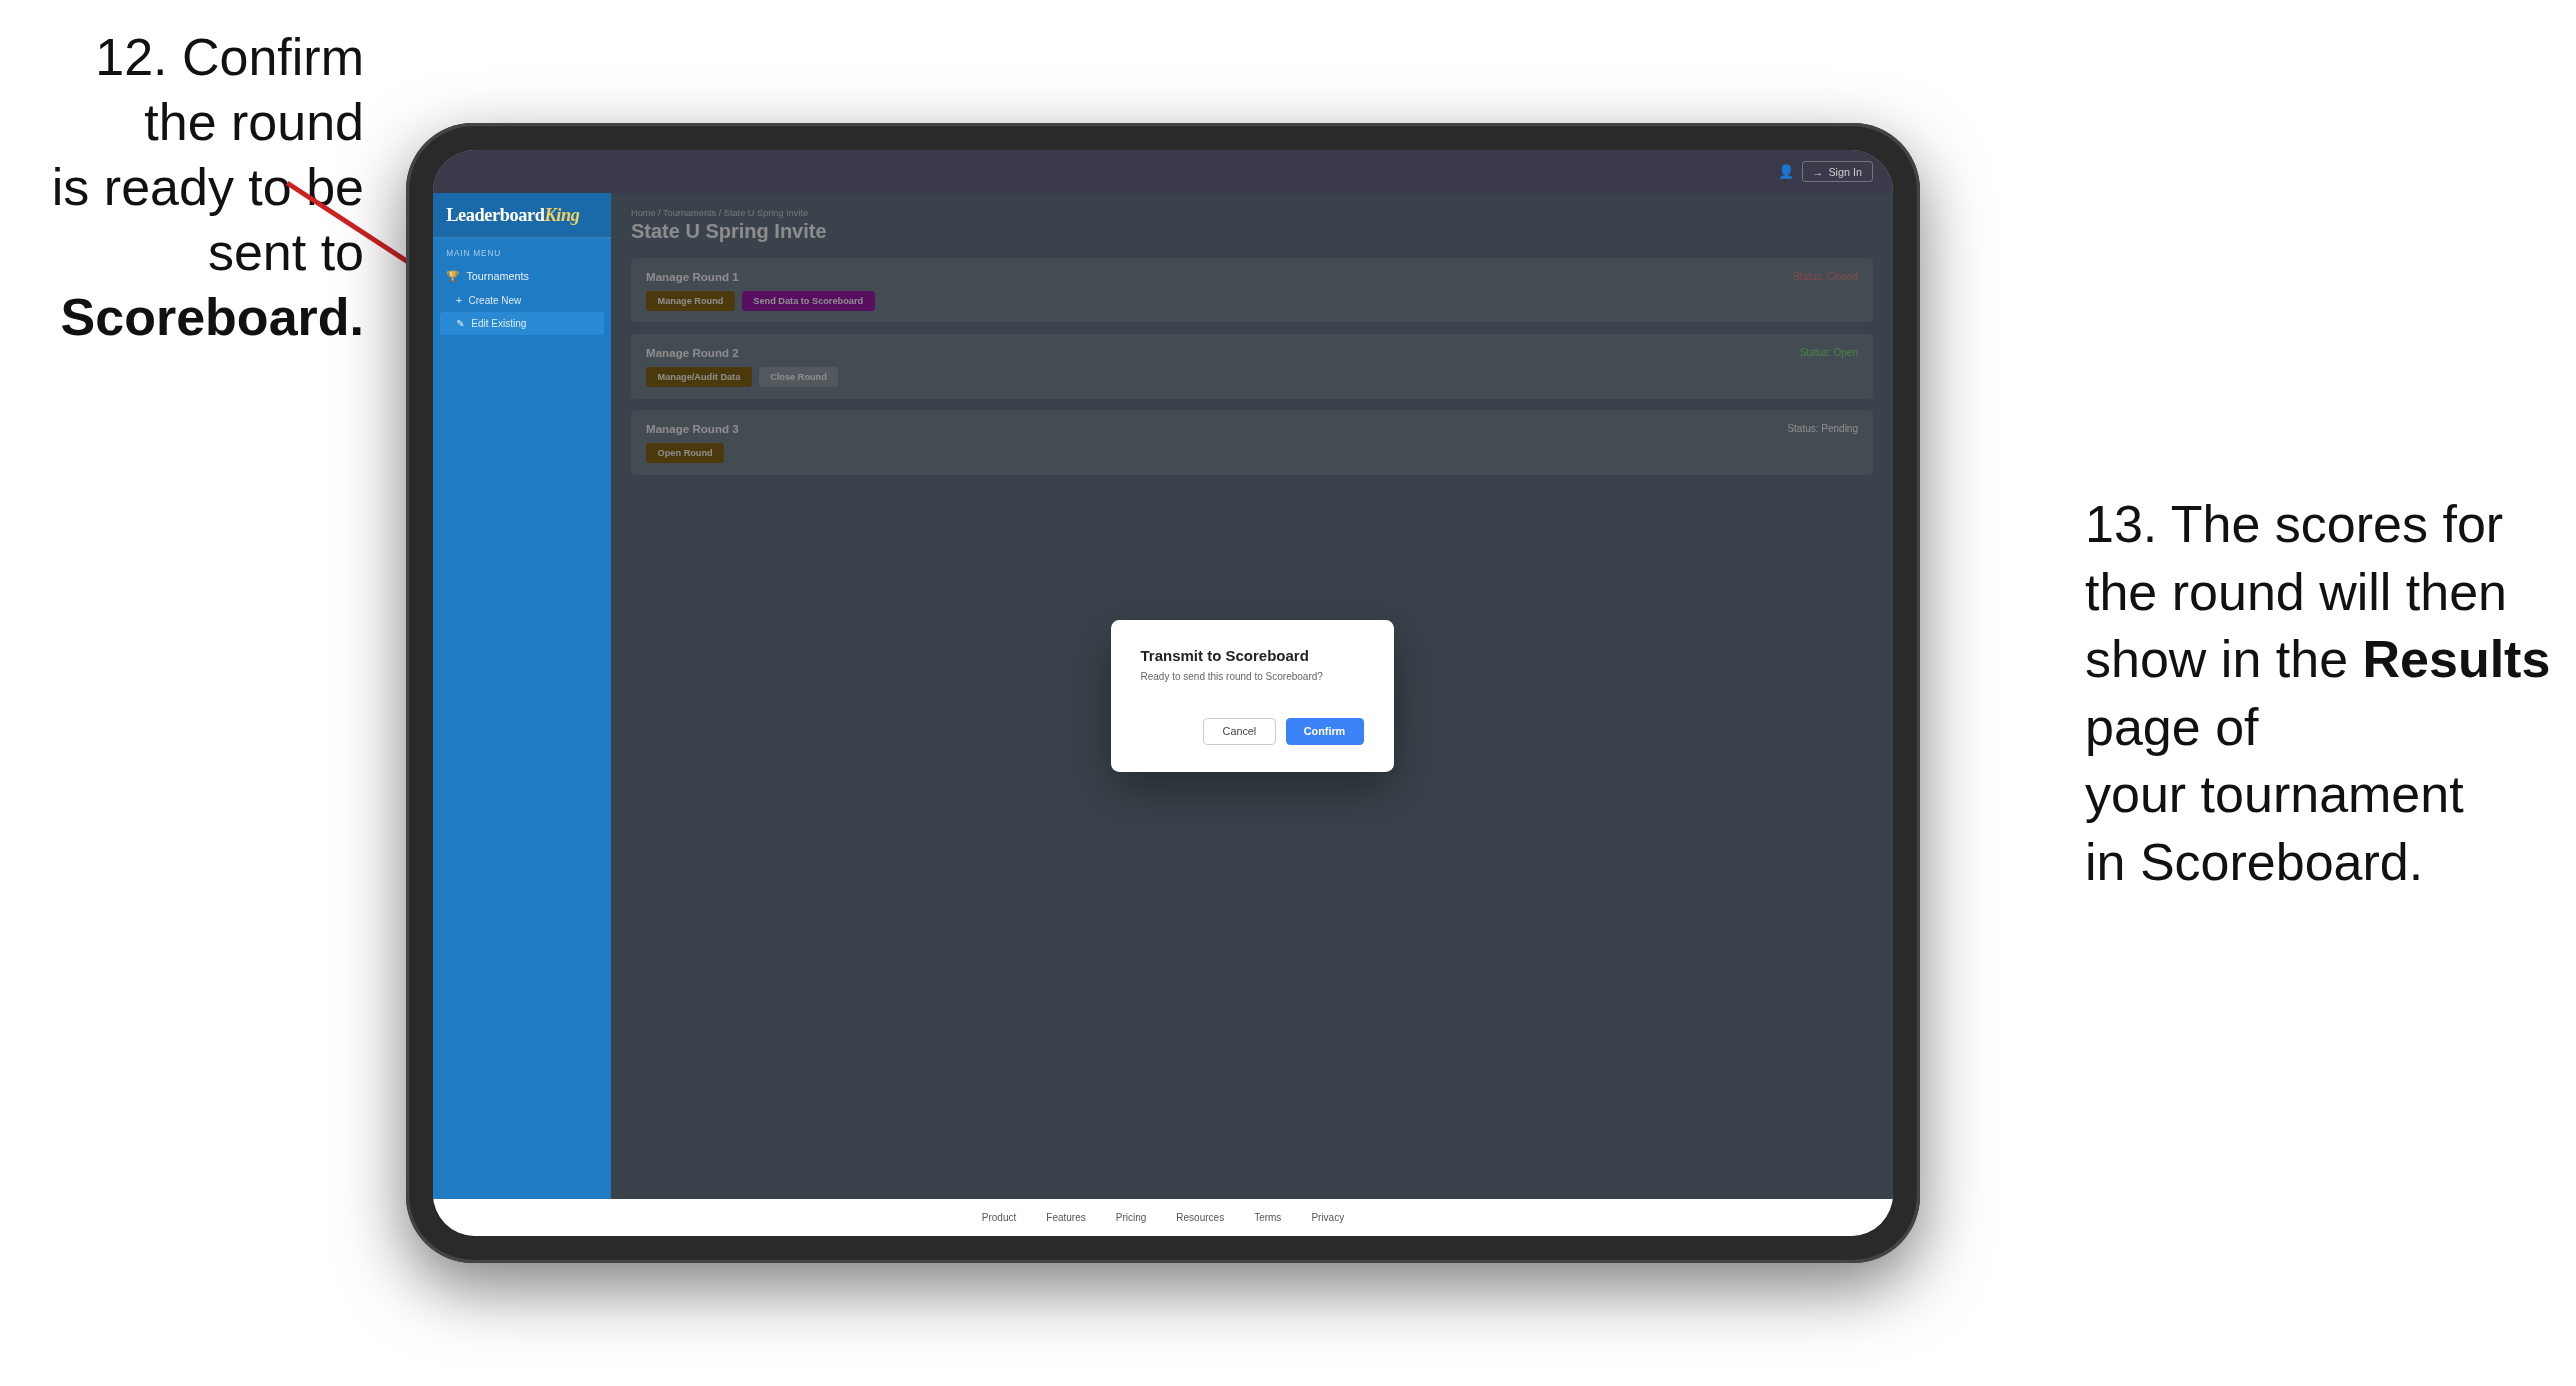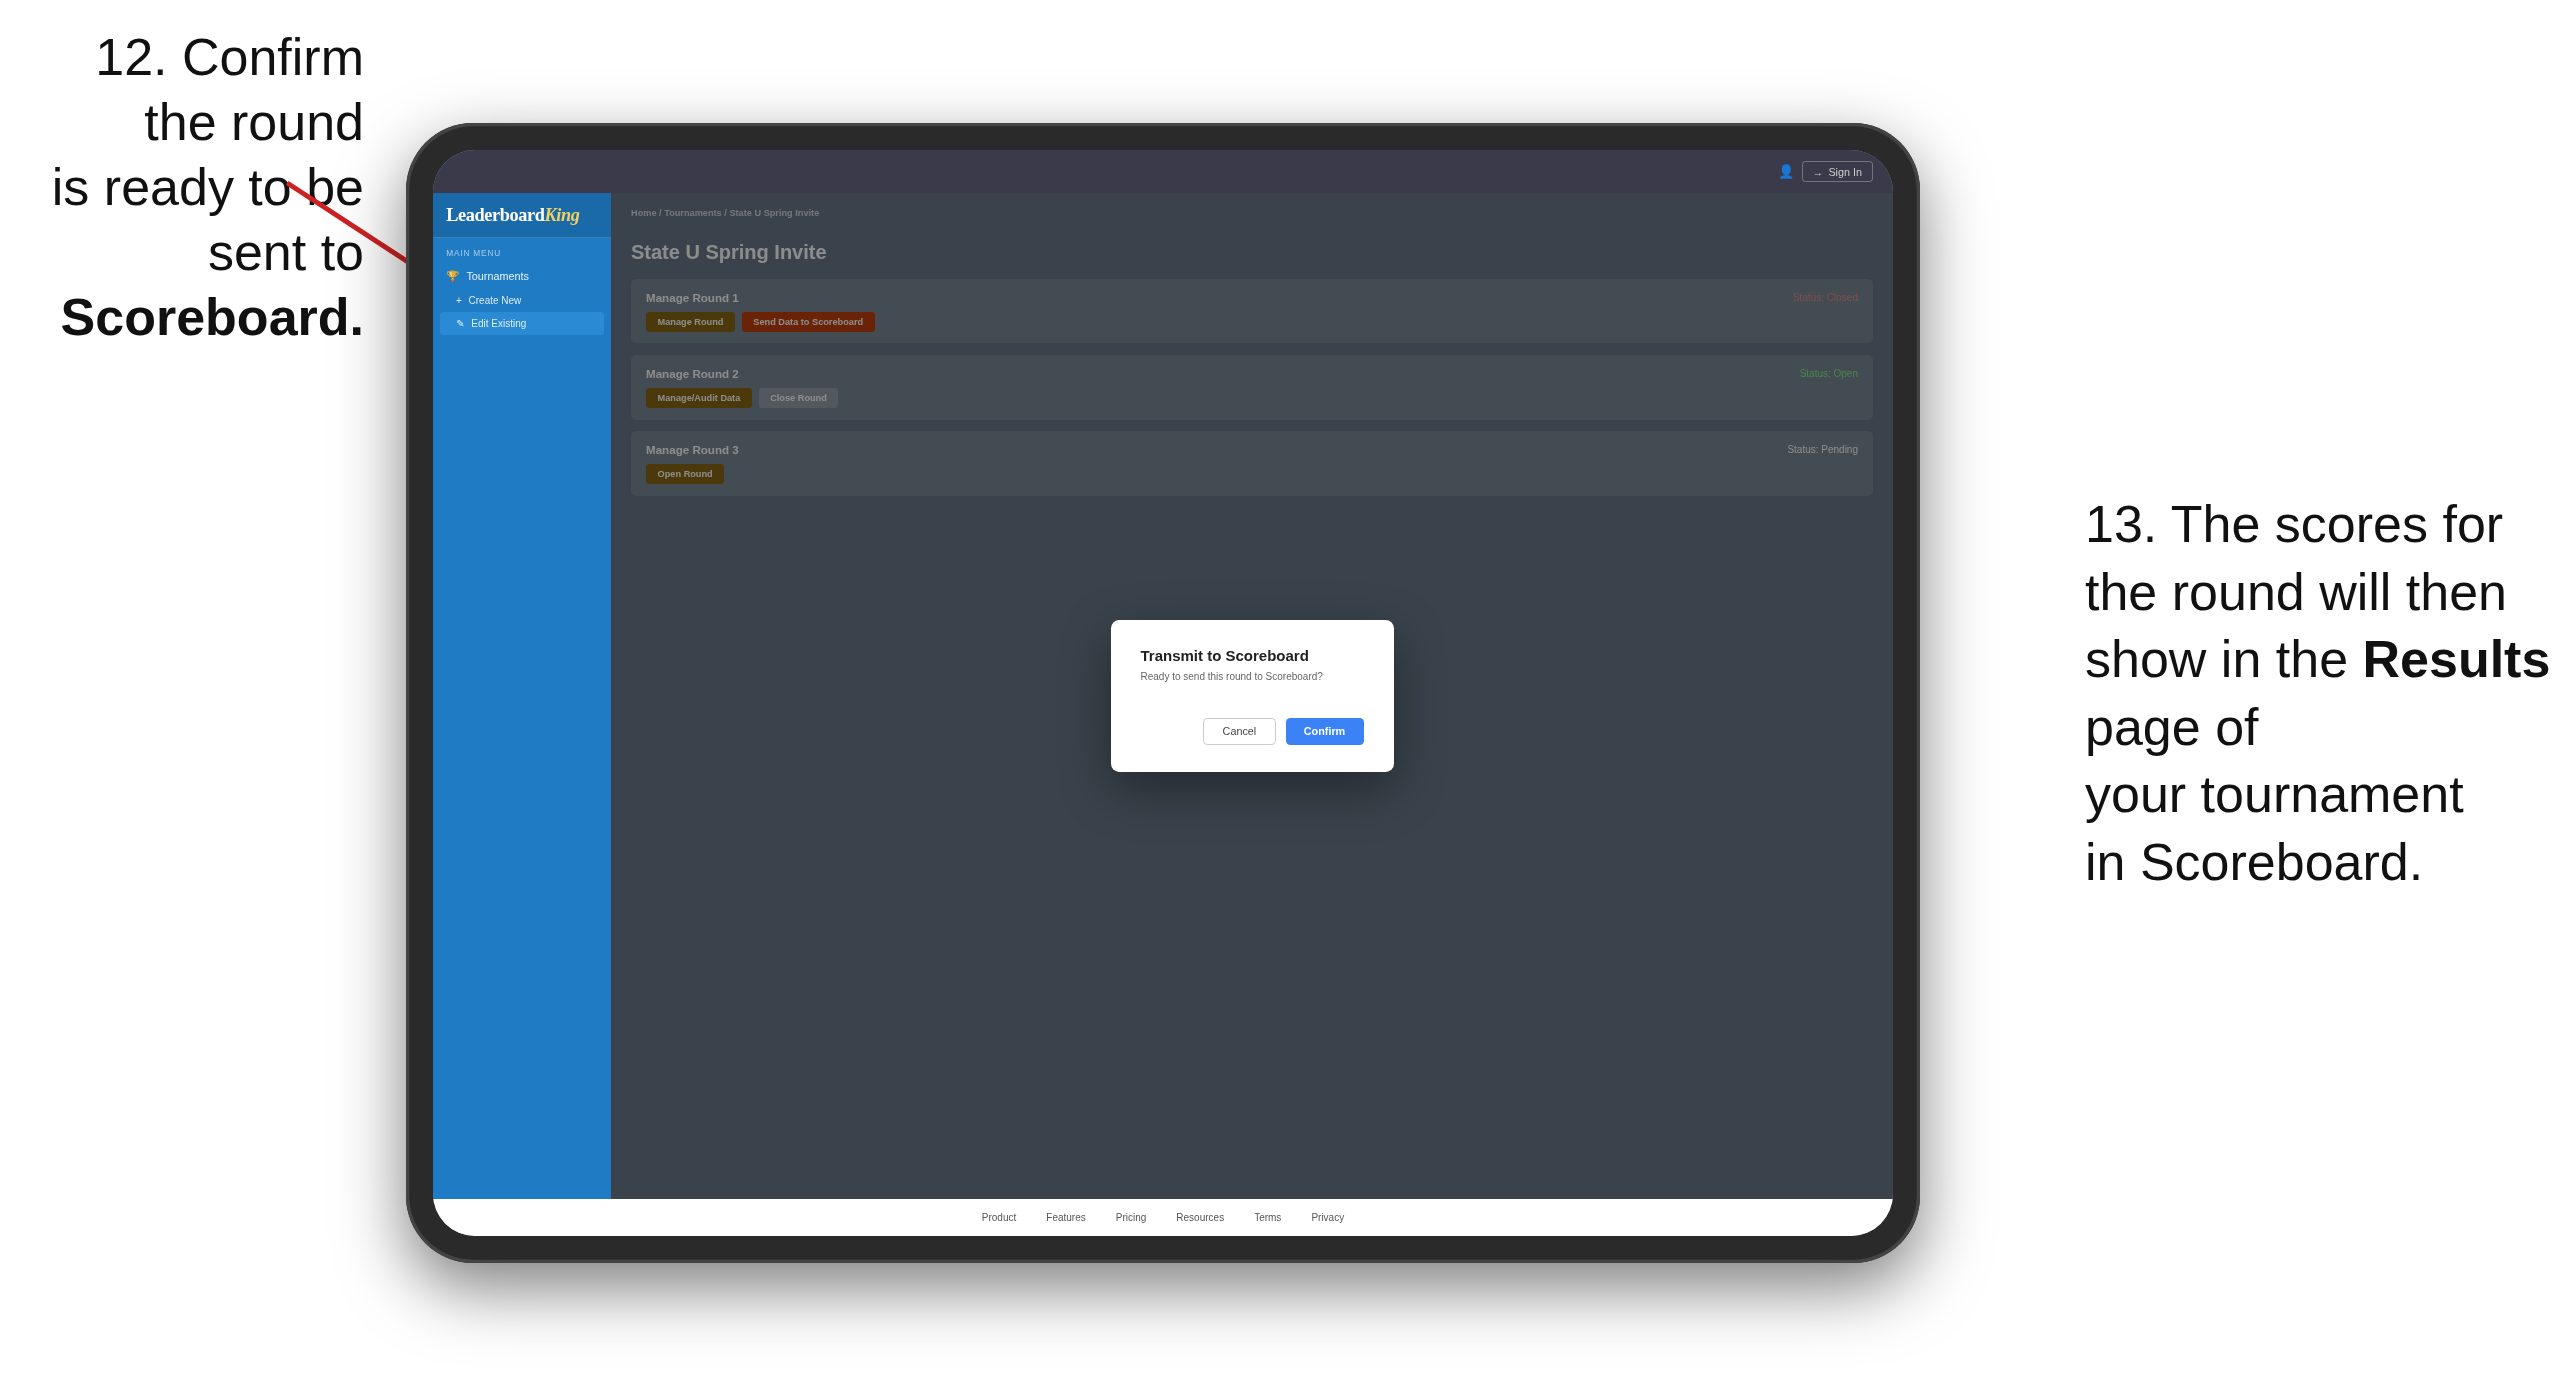--- a/index.html
+++ b/index.html
@@ -182,22 +182,21 @@
       flex: 1;
       background: #6b7a8a;
       padding: 15px 20px;
       position: relative;
       overflow-y: auto;
     }
 
     .breadcrumb {
       font-size: 9.2px;
       color: rgba(255,255,255,0.7);
-      margin-bottom: 23px;
-      font-weight: bold;
+      margin-bottom: 2px;
     }
 
     .page-title {
       font-size: 20px;
       font-weight: 700;
       color: #fff;
       margin-bottom: 15px;
     }
 
     
@@ -248,21 +247,21 @@
       background: #8B6914;
       color: #fff;
     }
 
     .btn-dark {
       background: rgba(255,255,255,0.2);
       color: #fff;
     }
 
     .btn-blue {
-      background: #c2410c;
+      background: #a21caf;
       color: #fff;
     }
 
     
     .footer-bar {
       height: 37px;
       background: #fff;
       display: flex;
       align-items: center;
       justify-content: center;

